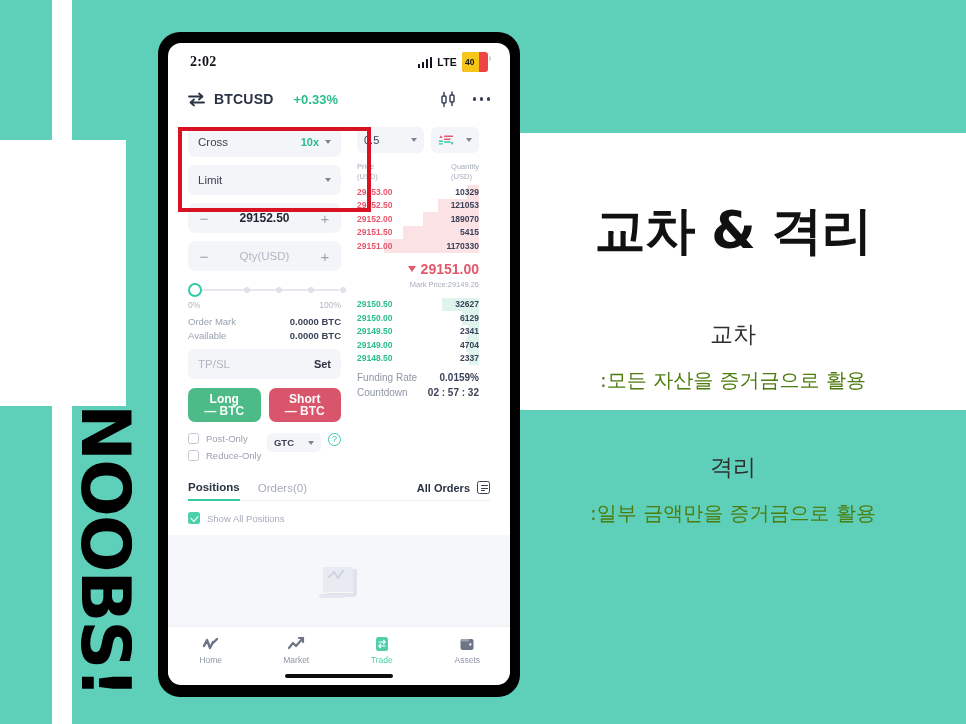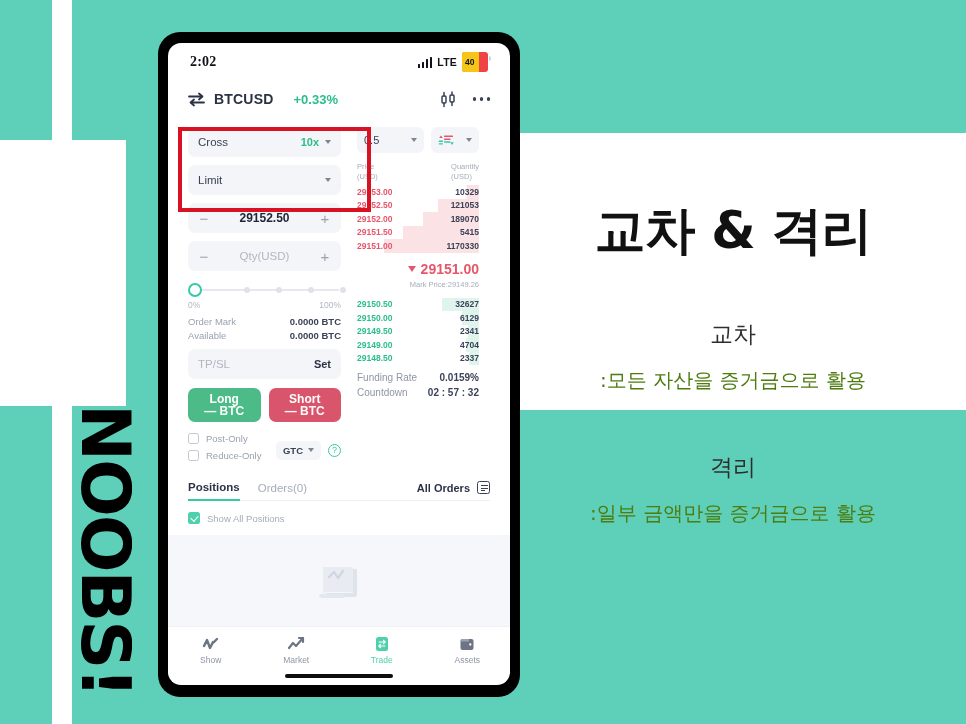--- a/index.html
+++ b/index.html
@@ -193,31 +193,31 @@
   .obtn {
     flex: 1; height: 34px; border-radius: 7px;
     display: flex; flex-direction: column; align-items: center; justify-content: center;
     color: #ffffff; border: none; cursor: pointer;
   }
   .obtn .big { font-size: 12px; font-weight: 700; line-height: 13px; }
   .obtn .sm  { font-size: 12px; font-weight: 700; opacity: .95; line-height: 11px; }
   .obtn.long  { background: #4cbb87; }
   .obtn.short { background: #d9556b; }
 
-  .opts { margin-top: 11px; display: flex; align-items: center; }
+  .opts { margin-top: 11px; display: flex; align-items: flex-start; }
   .opt-col { flex: 1; }
   .opt-row { display: flex; align-items: center; margin-bottom: 6px; }
   .cbox {
     width: 11px; height: 11px; border: 1.4px solid #c2c7d2; border-radius: 2.5px;
     margin-right: 7px; flex: none;
   }
   .opt-row .t { font-size: 9.5px; color: #9aa1b0; }
   .gtc {
     background: #f4f5f8; border-radius: 5px; height: 19px;
-    display: flex; align-items: center; gap: 5px; padding: 0 7px;
+    display: flex; align-items: center; gap: 14px; padding: 0 7px;
     font-size: 9.5px; color: #3b4258; font-weight: 700;
   }
   .help-icon {
     width: 13px; height: 13px; border-radius: 50%;
     border: 1.2px solid #35c9a8; color: #35c9a8;
     font-size: 9px; line-height: 11px; text-align: center;
     margin-left: 7px; flex: none;
   }
 
   
@@ -632,21 +632,21 @@
         <rect x="6" y="33" width="26" height="4" rx="2" fill="#dde3ed"></rect>
       </svg>
     </div>
 
     <div class="tabbar">
       <div class="tab">
         <svg class="ic" viewBox="0 0 18 16">
           <path d="M2 10 L5 4 L8 12 L11 6" fill="none" stroke="#6d7484" stroke-width="2.4" stroke-linecap="round" stroke-linejoin="round"></path>
           <path d="M11.5 6.5 L15 3" fill="none" stroke="#6d7484" stroke-width="2.4" stroke-linecap="round"></path>
         </svg>
-        <span class="tl">Show</span>
+        <span class="tl">Home</span>
       </div>
       <div class="tab">
         <svg class="ic" viewBox="0 0 18 16">
           <path d="M2 12 L6 7 L9 10 L16 2" fill="none" stroke="#6d7484" stroke-width="2.2" stroke-linecap="round" stroke-linejoin="round"></path>
           <path d="M12 2 H16 V6" fill="none" stroke="#6d7484" stroke-width="2.2" stroke-linecap="round" stroke-linejoin="round"></path>
         </svg>
         <span class="tl">Market</span>
       </div>
       <div class="tab active">
         <svg class="ic" viewBox="0 0 18 16">

